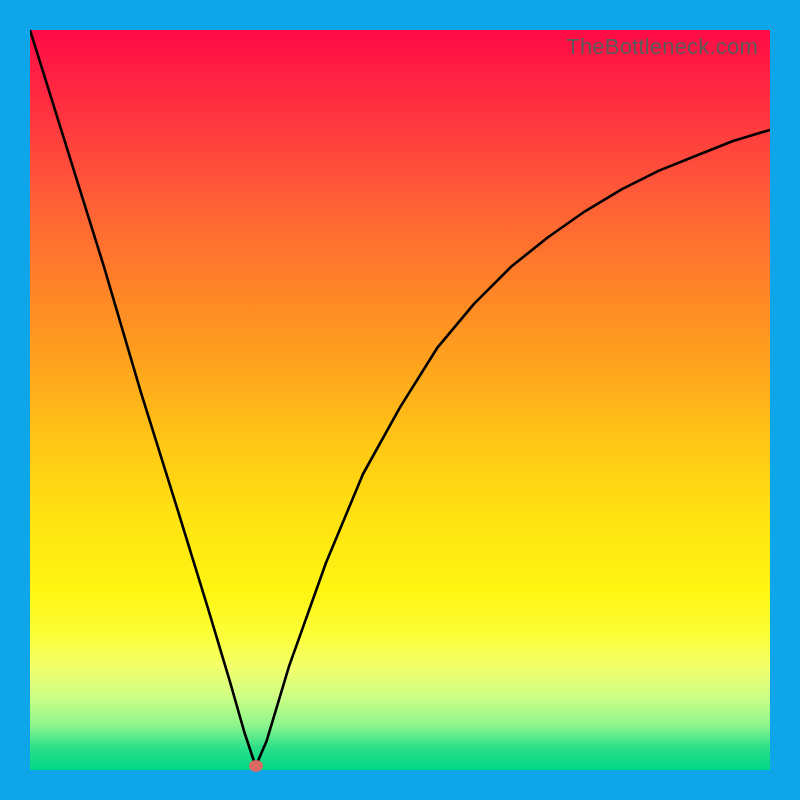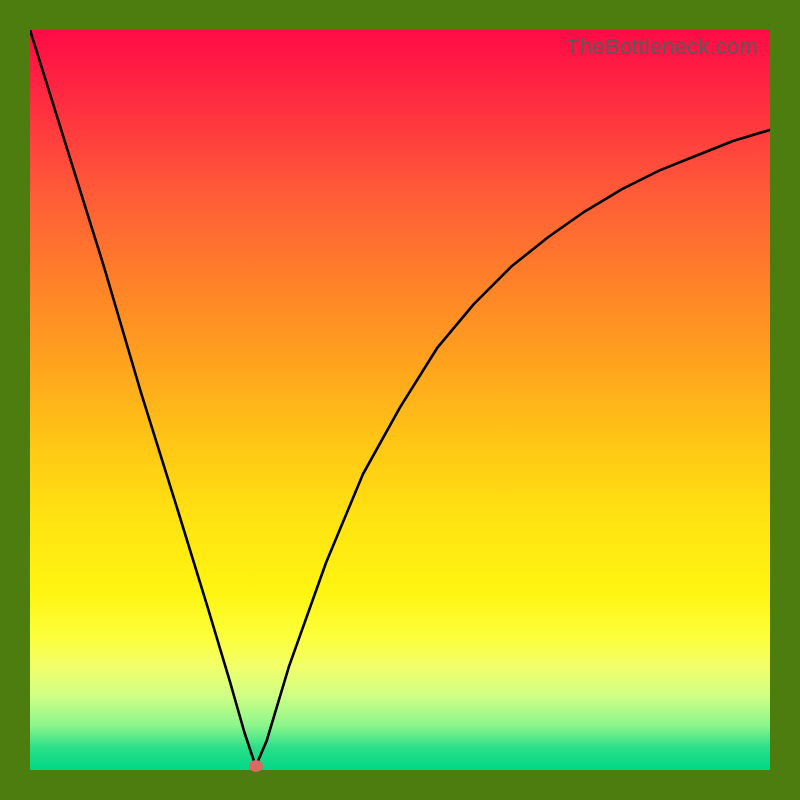--- a/index.html
+++ b/index.html
@@ -7,21 +7,21 @@
     padding: 0;
     width: 800px;
     height: 800px;
     overflow: hidden;
     background: #000;
     font-family: Arial, Helvetica, sans-serif;
   }
   .outer {
     width: 800px;
     height: 800px;
-    background: #4d7c0f;
+    background: #0ea5e9;
     position: relative;
   }
   .plot-area {
     position: absolute;
     left: 30px;
     top: 30px;
     width: 740px;
     height: 740px;
     background: linear-gradient(to bottom,
       #ff0b46 0%,

